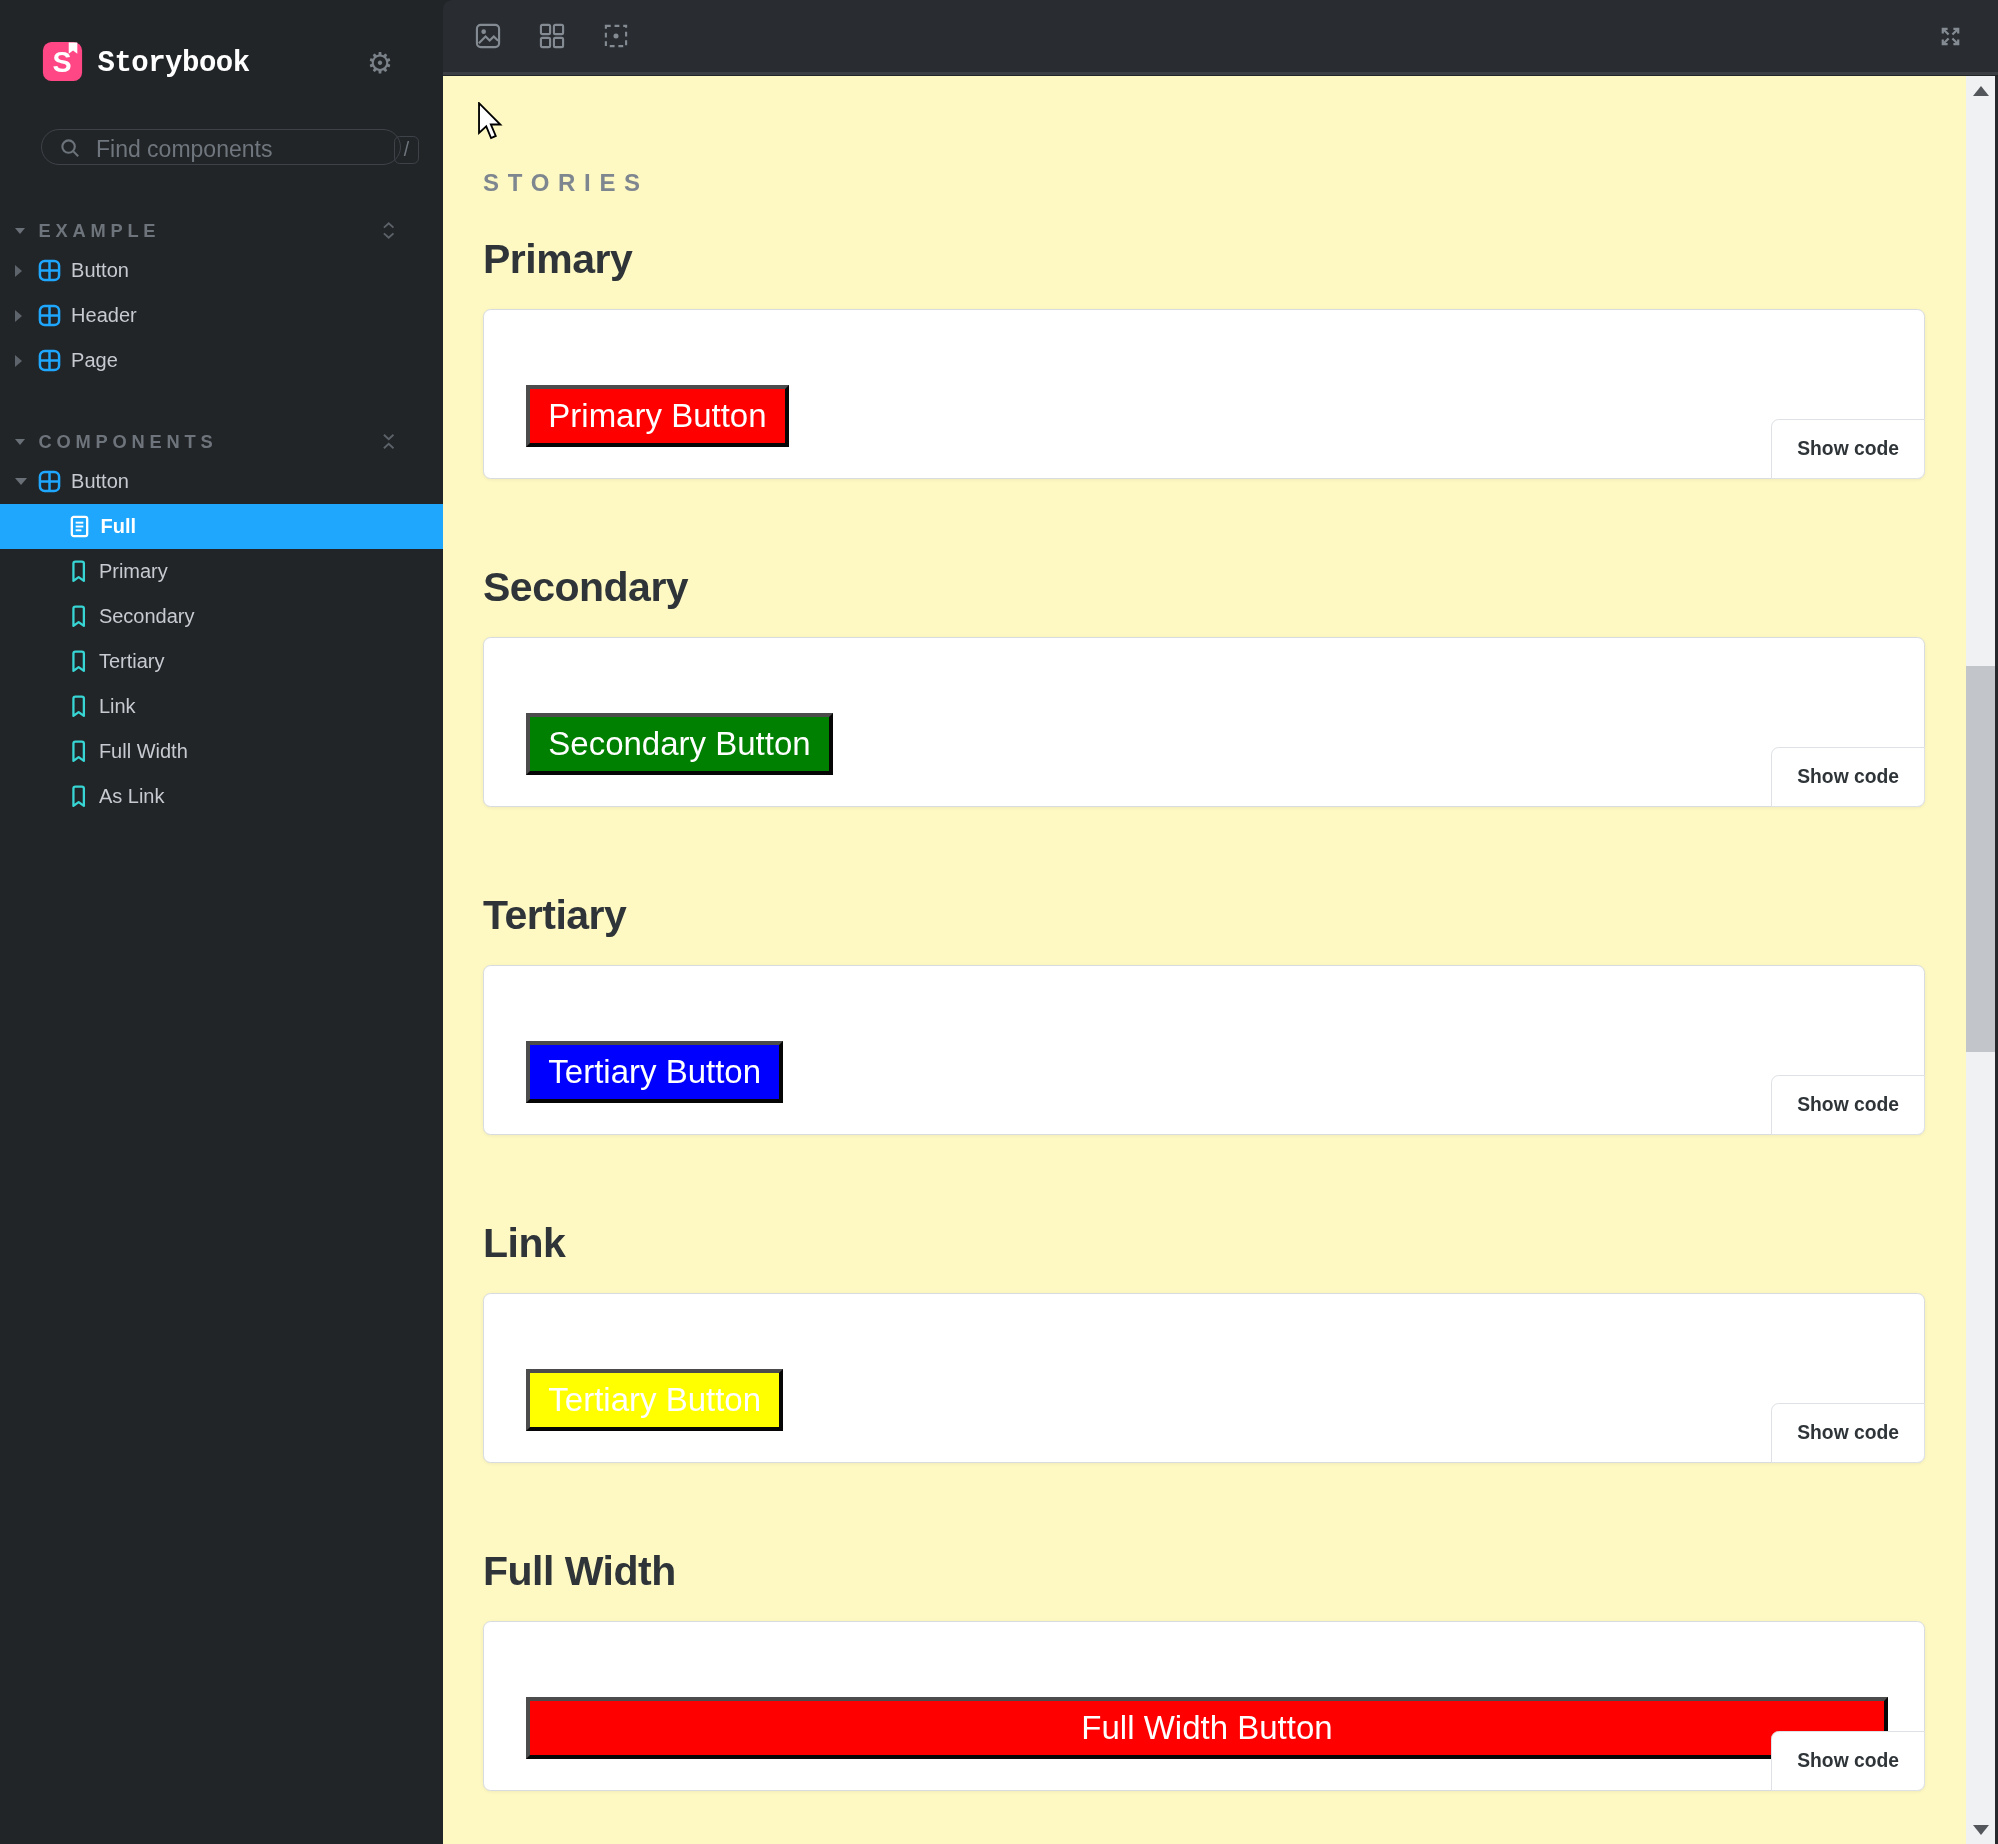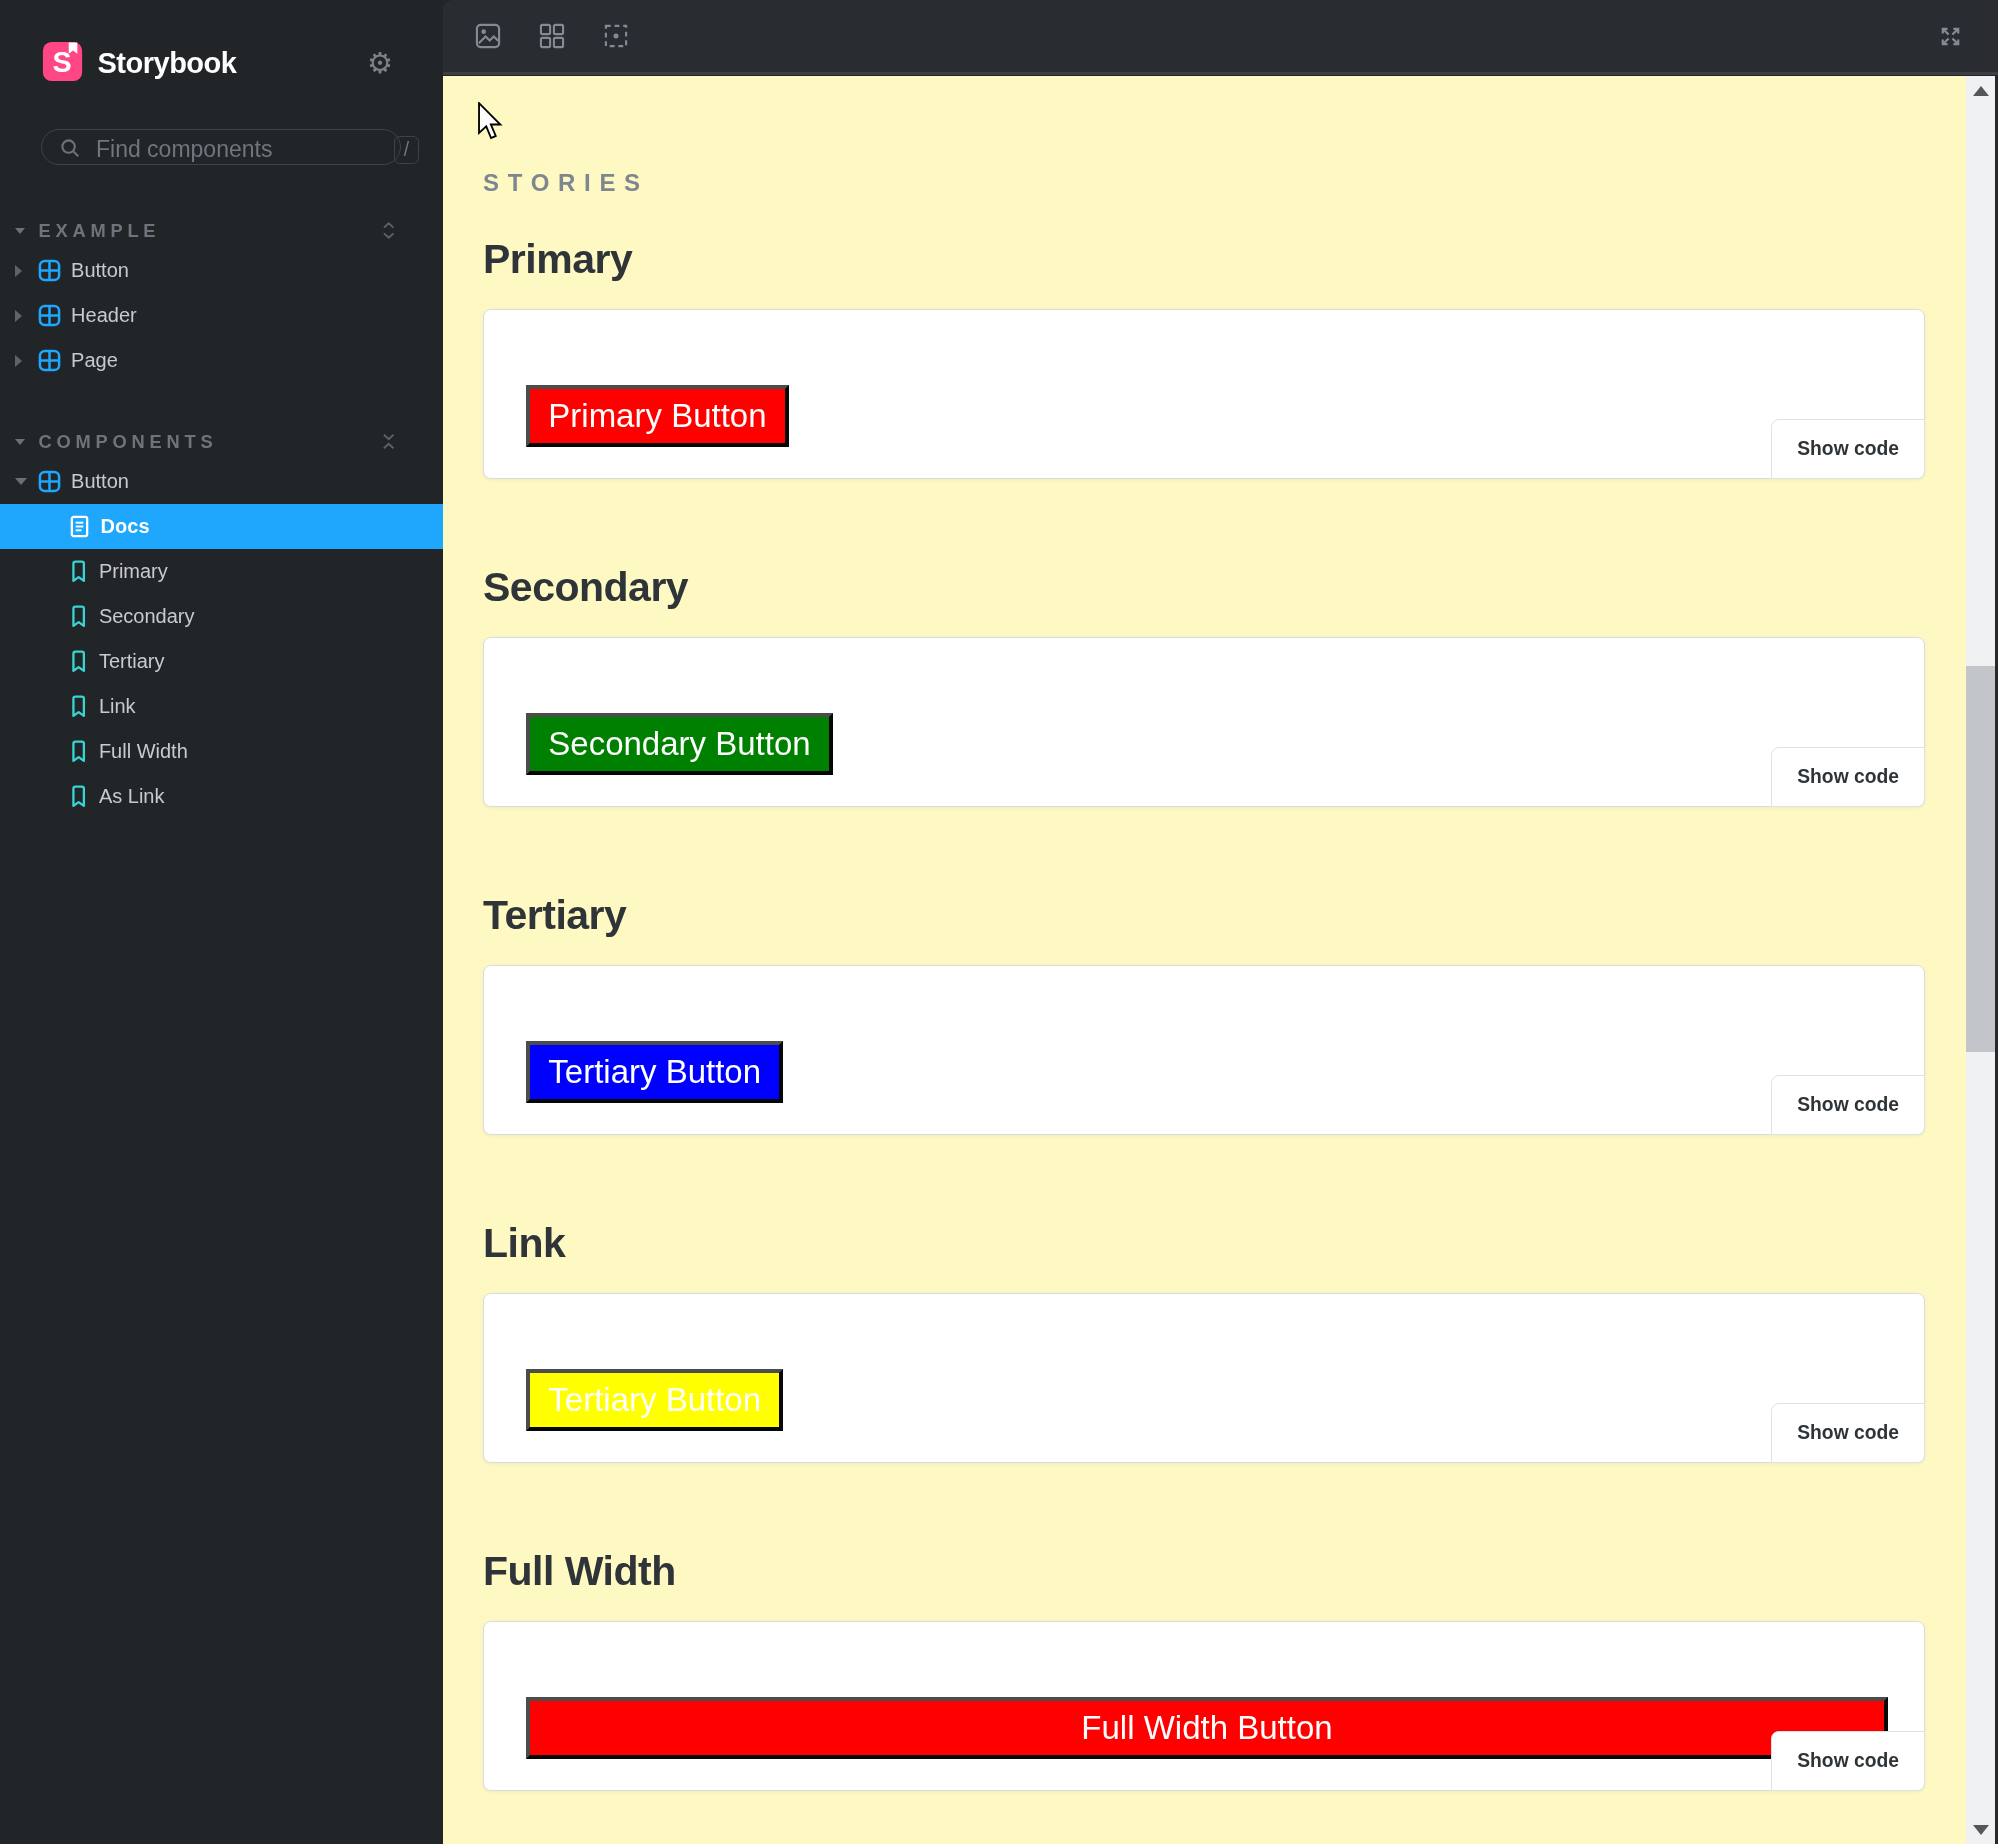--- a/index.html
+++ b/index.html
@@ -4,21 +4,21 @@
 <style>
   html,body{margin:0;padding:0;}
   body{
     width:1999px;height:1844px;position:relative;overflow:hidden;
     background:#222528;font-family:"Liberation Sans",sans-serif;
     -webkit-font-smoothing:antialiased;
   }
   
   .sidebar{position:absolute;left:0;top:0;width:443px;height:1844px;background:#222528;padding-top:41px;box-sizing:border-box;}
   .brand{display:flex;align-items:center;height:44px;margin:0 50px 0 41px;}
-  .brand-title{color:#fff;font-size:29px;font-weight:800;margin-left:13.5px;letter-spacing:-0.5px;}
+  .brand-title{color:#fff;font-size:29px;font-weight:800;margin-left:13.5px;letter-spacing:-0.5px;font-family:Liberation Mono, monospace;}
   .gear{margin-left:auto;color:#7A8188;font-size:29px;line-height:1;}
   .search{position:relative;display:flex;align-items:flex-end;height:36px;margin:44px 42px 0 41px;
     border:1.4px solid #3E4349;border-radius:25px;box-sizing:border-box;padding:0 13.5px 0 17.4px;}
   .search input{flex:1;background:transparent;border:none;outline:none;color:#A8AEB4;font-size:23px;margin-left:11.6px;font-family:"Liberation Sans",sans-serif;}
   .search input::placeholder{color:#6F767D;}
   .slash-badge{border:1.4px solid #3E4349;border-radius:5.8px;color:#6F767D;font-size:19.3px;padding:1.9px 8.7px;}
   .section-header{display:flex;align-items:center;height:35px;margin-top:48px;padding-left:15.4px;}
   .section-header.second{margin-top:41px;}
   .section-label{color:#6E747B;font-size:18.3px;font-weight:700;letter-spacing:4.8px;}
   .section-tool{margin-left:auto;margin-right:46px;display:flex;align-items:center;}
@@ -170,21 +170,21 @@
       </div>
       <div class="row depth1 selected">
         <span class="ic">
           <svg width="21" height="23" viewBox="0 0 20 24">
             <rect x="2" y="2" width="16" height="20" rx="2" fill="none" stroke="#ffffff" stroke-width="2.4"></rect>
             <line x1="6" y1="8" x2="14" y2="8" stroke="#ffffff" stroke-width="2"></line>
             <line x1="6" y1="12" x2="14" y2="12" stroke="#ffffff" stroke-width="2"></line>
             <line x1="6" y1="16" x2="12" y2="16" stroke="#ffffff" stroke-width="2"></line>
           </svg>
         </span>
-        <span class="label">Docs</span>
+        <span class="label">Full</span>
       </div>
       <div class="row depth1">
         <span class="ic">
           <svg width="19.3" height="23" viewBox="0 0 18 22">
             <path d="M4 3.4 C4 2.3 4.8 1.6 5.9 1.6 h6.2 C13.2 1.6 14 2.3 14 3.4 V20 l-5 -3.6 L4 20 Z" fill="none" stroke="#37D5D3" stroke-width="2.2" stroke-linejoin="round"></path>
           </svg>
         </span>
         <span class="label">Primary</span>
       </div>
       <div class="row depth1">

